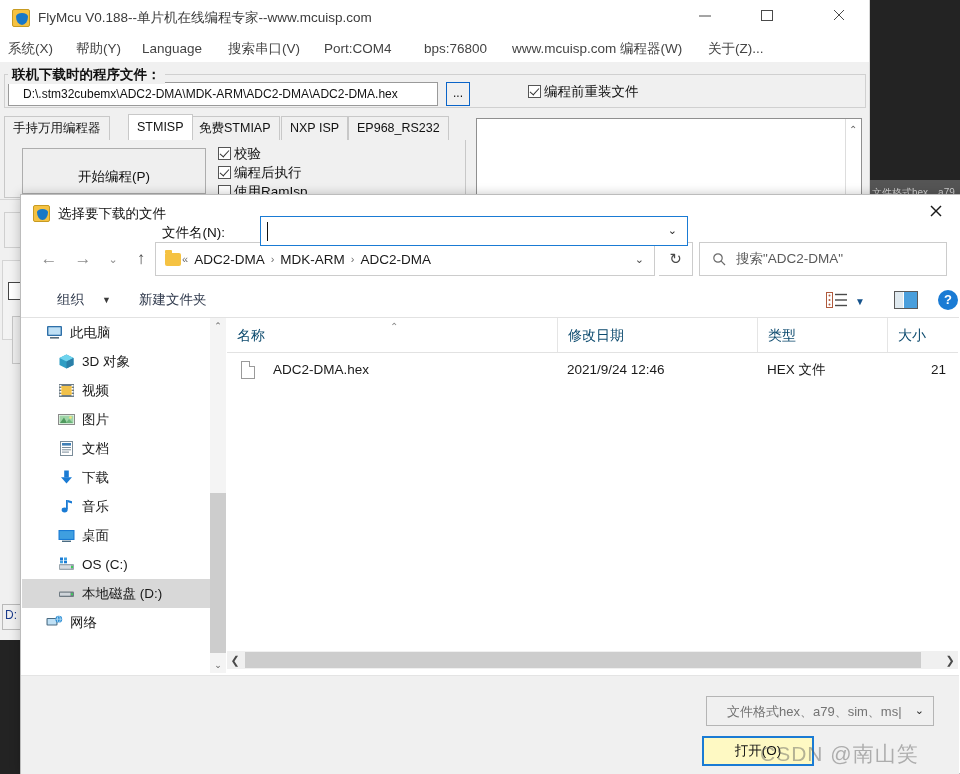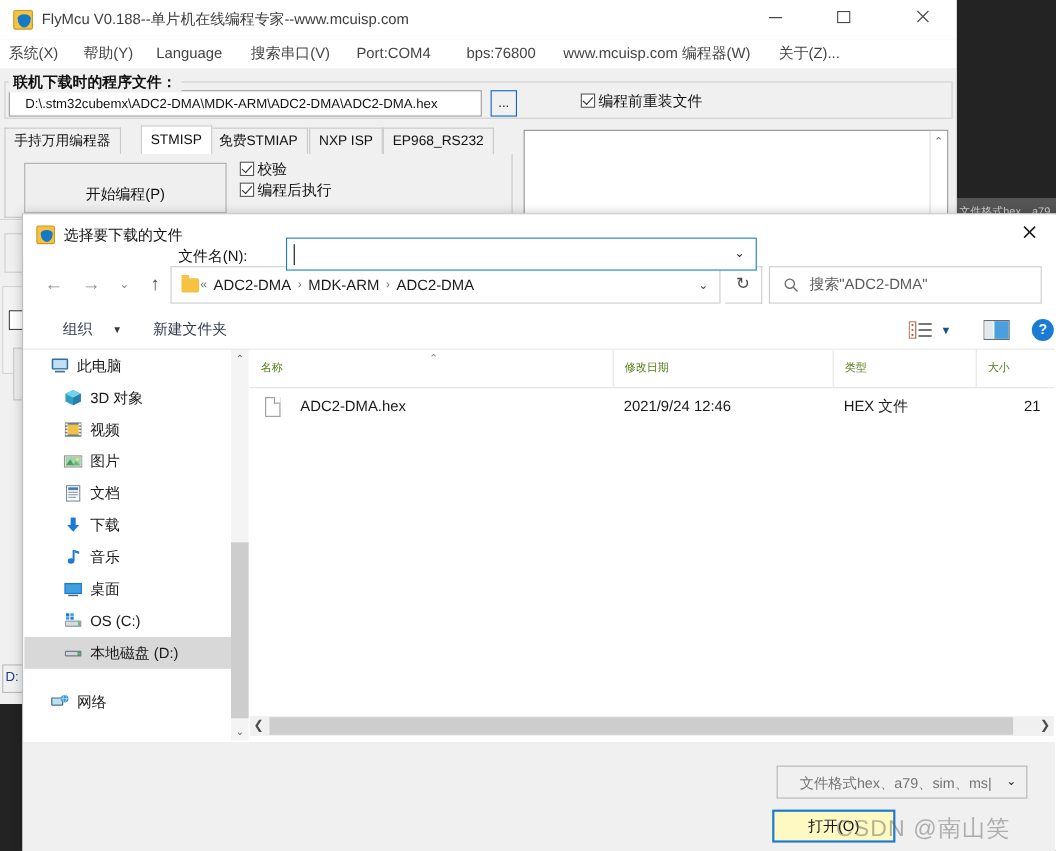--- a/index.html
+++ b/index.html
@@ -228,21 +228,21 @@
   }
   .np-sb .up { position:absolute; left:0; top:0; width:16px; height:16px; text-align:center; line-height:16px; font-size:9px; color:#606060; }
   .np-sb .dn { position:absolute; left:0; bottom:0; width:16px; height:16px; text-align:center; line-height:16px; font-size:9px; color:#606060; }
   .np-sb .thumb { position:absolute; left:0; top:175px; width:16px; height:160px; background:#cdcdcd; }
 
   
   .filelist { position:absolute; left:206px; top:123px; width:731px; height:332px; background:#fff; }
   .fl-header { position:absolute; left:0; top:0; width:731px; height:35px; background:#fff; border-bottom:1px solid #e2e2e2; }
   .fl-col {
     position:absolute; top:0; height:34px; line-height:34px;
-    font-size:10px; color:#4d7c0f; padding-left:10px;
+    font-size:14px; color:#0c4a6e; padding-left:10px;
     border-left:1px solid #e5e5e5; white-space:nowrap; overflow:hidden;
   }
   .fl-col:first-child { border-left:none; }
   .fl-sortmark { position:absolute; left:163px; top:3px; font-size:10px; color:#8a8a8a; }
   .fl-row { position:absolute; left:0; top:37px; width:731px; height:30px; }
   .fl-cell {
     position:absolute; top:0; height:30px; line-height:30px;
     font-size:13.5px; color:#1a1a1a; padding-left:10px; white-space:nowrap; overflow:hidden;
   }
   .fl-cell.right { text-align:right; padding-right:12px; padding-left:0; }
@@ -360,20 +360,21 @@
       <div class="mw-tab active" style="left:124px">STMISP</div>
       <div class="mw-tab" style="left:186px">免费STMIAP</div>
       <div class="mw-tab" style="left:277px">NXP ISP</div>
       <div class="mw-tab" style="left:344px">EP968_RS232</div>
     </div>
     <div class="mw-tabbody"></div>
     <div class="mw-prog-btn">开始编程(P)</div>
     <div class="mw-cb-list">
       <div><span class="cbx on"></span><span>校验</span></div>
       <div><span class="cbx on"></span><span>编程后执行</span></div>
+      <div><span class="cbx"></span><span>使用RamIsp</span></div>
     </div>
     <div class="mw-log">
       <div class="mw-log-sb">
         <span class="arw">⌃</span>
       </div>
     </div>
   </div>
 
   <div class="mw-under"></div>
   <div class="mw-under-box1"></div>
@@ -552,21 +553,21 @@
 
       <div class="np-item sel">
         <svg class="np-ico" style="left:36px" viewBox="0 0 17 17">
           <rect x="1" y="6.5" width="15" height="5.4" rx="1" fill="#6f7a82"></rect>
           <rect x="2" y="7.7" width="10.5" height="3" fill="#cfd5da"></rect>
           <rect x="13" y="8.3" width="2" height="1.9" fill="#3ecf5a"></rect>
         </svg>
         <span class="np-label" style="left:60px">本地磁盘 (D:)</span>
       </div>
 
-      <div class="np-item" style="margin-top:16px">
+      <div class="np-item" style="margin-top:0">
         <svg class="np-ico" style="left:24px" viewBox="0 0 17 17">
           <rect x="0.5" y="4" width="11" height="7.5" rx="1" fill="#4a6b82"></rect>
           <rect x="1.6" y="5" width="8.8" height="5.5" fill="#bfe0f5"></rect>
           <circle cx="12.8" cy="5.2" r="3.4" fill="#2e8fd4"></circle>
           <ellipse cx="12.8" cy="5.2" rx="1.5" ry="3.4" fill="none" stroke="#cfe9fa" stroke-width="0.7"></ellipse>
           <line x1="9.5" y1="5.2" x2="16.1" y2="5.2" stroke="#cfe9fa" stroke-width="0.7"></line>
         </svg>
         <span class="np-label" style="left:48px">网络</span>
       </div>
     </div>

